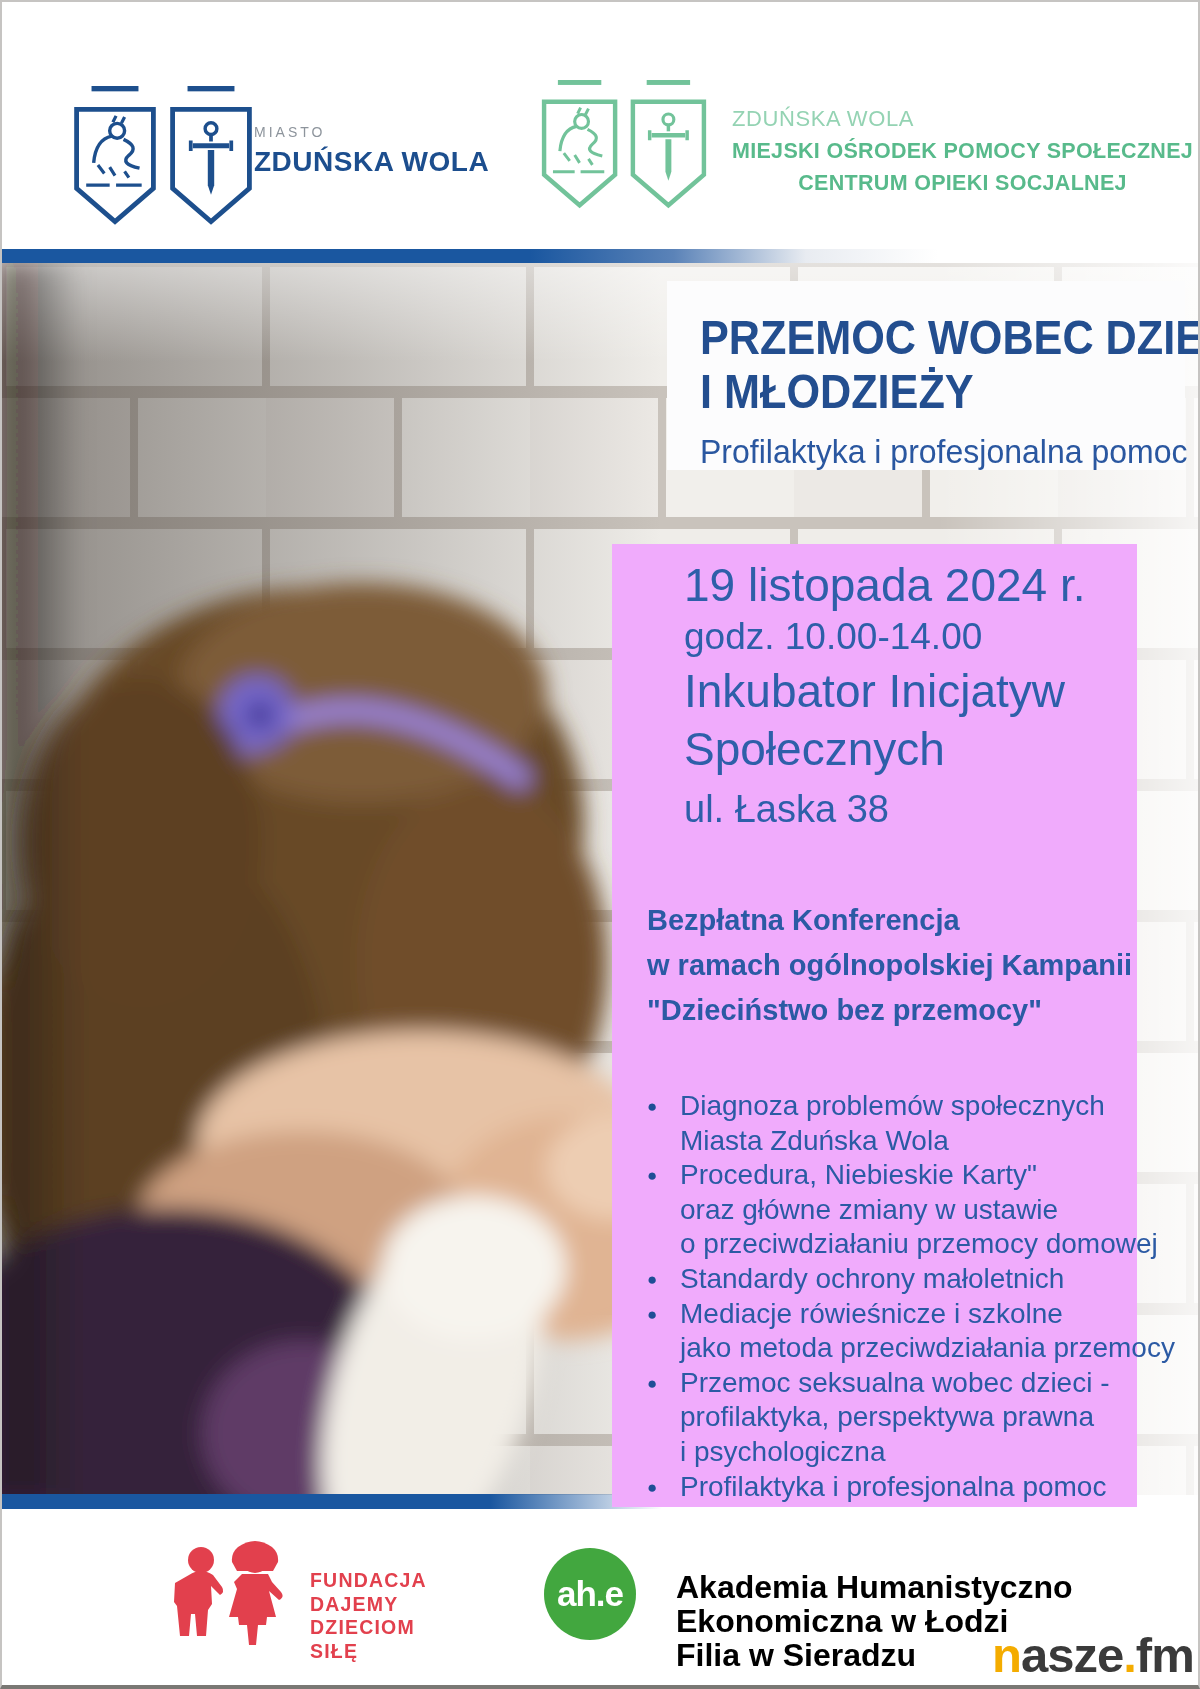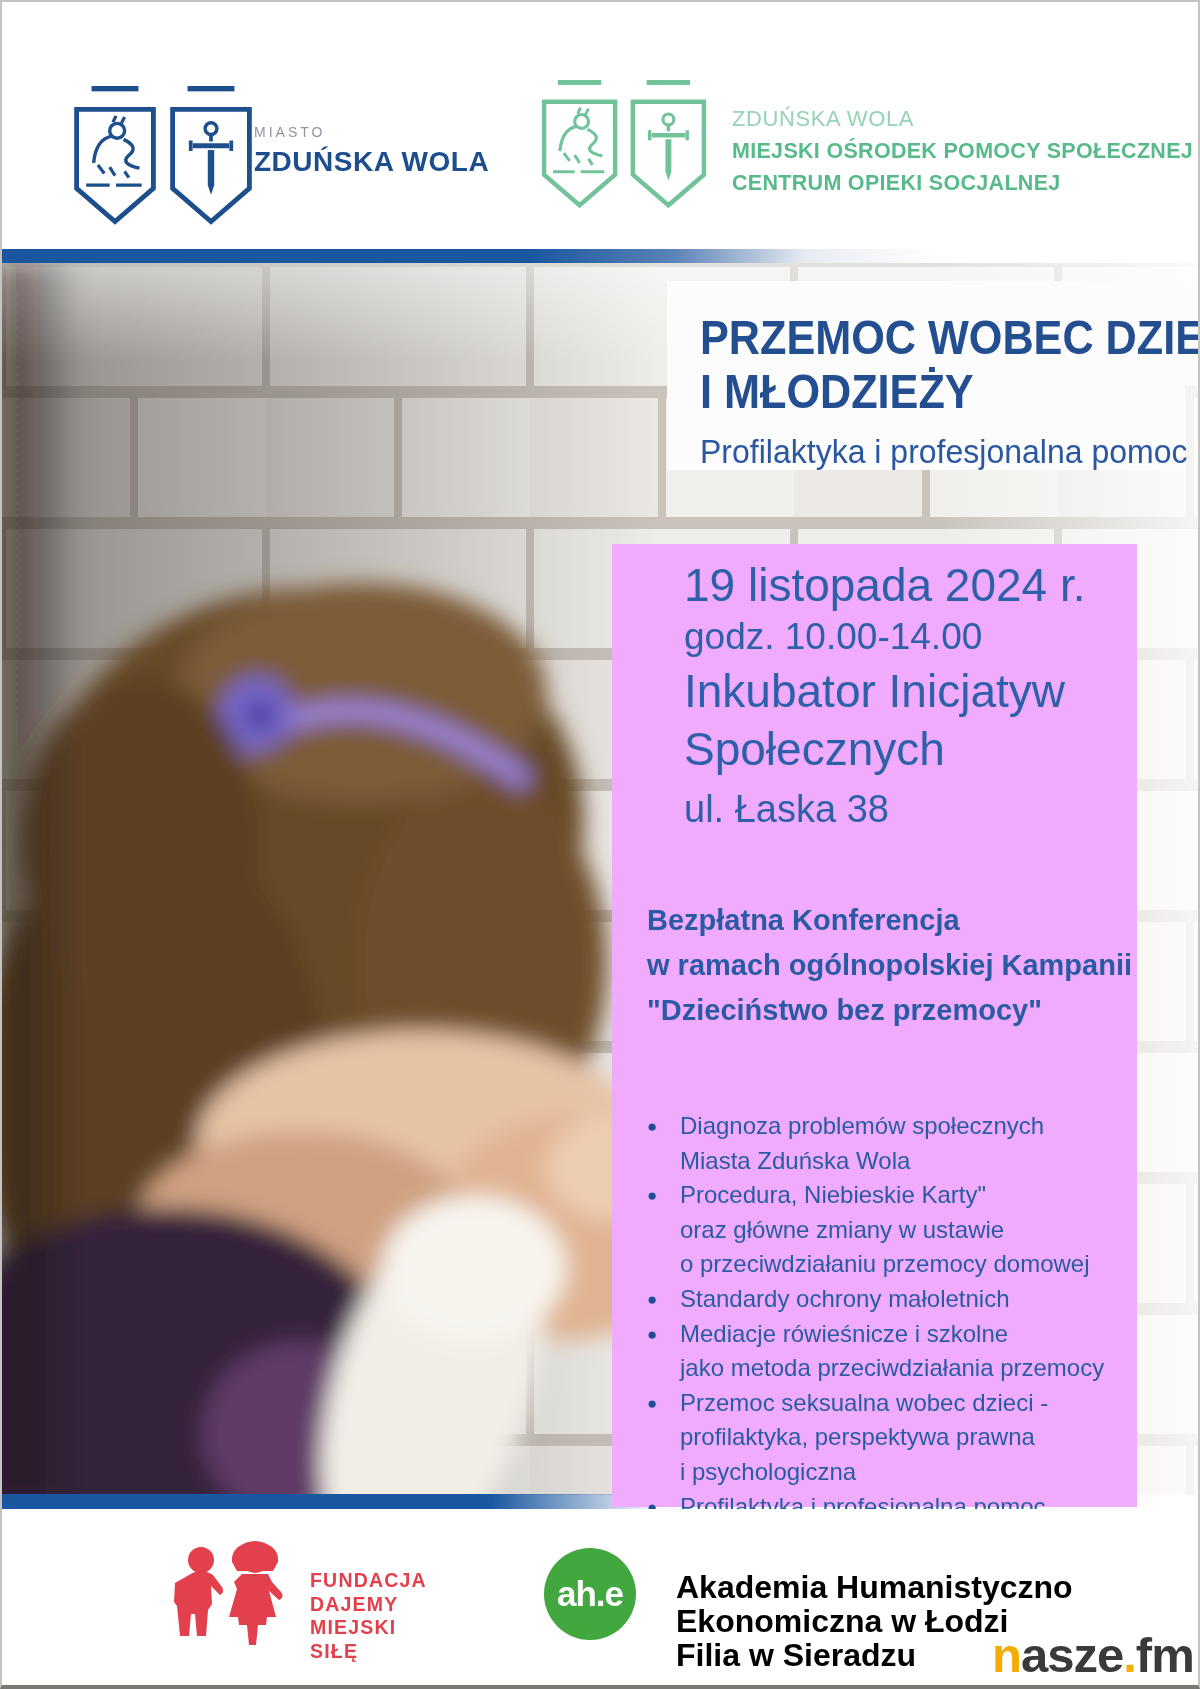--- a/index.html
+++ b/index.html
@@ -12,21 +12,21 @@
   
   .hdr{position:absolute;left:0;top:0;width:1200px;height:247px;background:#fff;}
   .shields{position:absolute;}
   .shields.blue{color:#1d4f8d;left:70px;top:84px;width:182px;height:160px;}
   .shields.green{color:#72c39a;left:538px;top:78px;width:168px;height:148px;}
   .citytxt{position:absolute;left:252px;top:122px;}
   .citytxt .l1{font-size:14px;letter-spacing:3px;color:#8d949c;}
   .citytxt .l2{font-size:28px;font-weight:700;color:#1c4e8e;letter-spacing:.5px;margin-top:6px;}
   .mopstxt{position:absolute;left:730px;top:104px;}
   .mopstxt .l1{font-size:22px;color:#94d3b3;letter-spacing:.6px;}
-  .mopstxt .l2,.mopstxt .l3{font-size:21.5px;font-weight:700;color:#58ba8b;letter-spacing:.3px;margin-top:7px;}
+  .mopstxt .l2,.mopstxt .l3{font-size:21.5px;font-weight:700;color:#58ba8b;letter-spacing:.3px;margin-top:7px;text-align:center;}
   .nowrap{white-space:nowrap;}
   
   .bar-top{position:absolute;left:0;top:247px;width:1200px;height:14px;
     background:linear-gradient(90deg,#1a57a0 0%,#1a57a0 44%,#5b83b8 56%,rgba(190,200,215,.35) 67%,rgba(255,255,255,0) 78%);}
   .bar-bottom{position:absolute;left:0;top:1492px;width:660px;height:15px;
     background:linear-gradient(90deg,#1a57a0 0%,#1a57a0 74%,rgba(26,87,160,0) 100%);}
   
   .photo{position:absolute;left:0;top:261px;width:1200px;height:1232px;}
   .photo svg{position:absolute;left:0;top:0;}
   
@@ -38,21 +38,21 @@
     transform:scaleX(.97);transform-origin:left;white-space:nowrap;}
   .content-box{position:absolute;left:610px;top:542px;width:525px;height:963px;background:#f0abfc;
     padding:14px 0 0 0;box-sizing:border-box;}
   .event{margin-left:72px;color:#2e5fa9;}
   .e-date{font-size:46px;font-weight:400;line-height:54px;white-space:nowrap;}
   .e-time{font-size:37px;line-height:50px;white-space:nowrap;}
   .e-venue{font-size:46px;line-height:58px;white-space:nowrap;}
   .e-addr{font-size:38px;line-height:50px;margin-top:6px;white-space:nowrap;}
   .campaign{margin:64px 0 0 35px;font-size:29px;font-weight:700;color:#2b5aa4;line-height:45px;}
   .campaign div{white-space:nowrap;}
-  .topics{margin:76px 0 0 35px;font-size:24px;font-weight:500;color:#2b5aa4;line-height:34.6px;}
+  .topics{margin:56px 0 0 35px;font-size:28px;font-weight:500;color:#2b5aa4;line-height:34.6px;}
   .topic{position:relative;padding-left:33px;white-space:nowrap;}
   .topic.dot::before{content:"●";position:absolute;left:0;top:1px;font-size:17px;color:#1e4e96;}
   
   .ftr{position:absolute;left:0;top:1507px;width:1200px;height:178px;background:#fff;}
   .fdds-icon{position:absolute;left:170px;top:32px;}
   .fdds-text{position:absolute;left:308px;top:60px;font-size:19.5px;font-weight:700;
     color:#e2404d;letter-spacing:1.2px;line-height:23.5px;}
   .ahe-circle{position:absolute;left:542px;top:39px;width:92px;height:92px;border-radius:50%;
     background:#42a73f;color:#fff;font-size:35px;font-weight:700;letter-spacing:-1px;
     display:flex;align-items:center;justify-content:center;}
@@ -213,21 +213,21 @@
         <circle cx="29" cy="19" r="13"></circle>
         <path d="M17,34 q12,-8 24,0 l9,12 q3,5 -2,8 l-9,-9 1,18 -4,6 -2,26 h-9 l-2,-22 h-4 l-2,22 h-9 l-3,-30 -3,-4 1,-19 z"></path>
         <circle cx="83" cy="17" r="15"></circle>
         <path d="M66,6 q17,-12 34,0 q7,6 6,15 l-5,9 -36,0 -5,-9 q-1,-9 6,-15"></path>
         <path d="M70,33 h26 l4,8 9,10 q4,5 -2,8 l-10,-9 7,26 h-9 l-1,8 h-8 l-2,20 h-7 l-2,-20 h-8 l-1,-8 h-9 l8,-28 -3,-7 z"></path>
       </g>
     </svg>
     <div class="fdds-text">
       <div class="nowrap">FUNDACJA</div>
       <div class="nowrap">DAJEMY</div>
-      <div class="nowrap">MIEJSKI</div>
+      <div class="nowrap">DZIECIOM</div>
       <div class="nowrap">SIŁĘ</div>
     </div>
     <div class="ahe-circle">ah.e</div>
     <div class="academy">
       <div>Akademia Humanistyczno</div>
       <div>Ekonomiczna w Łodzi</div>
       <div>Filia w Sieradzu</div>
     </div>
     <div class="watermark">
       <span class="wm-y">n</span><span class="wm-d">asze</span><span class="wm-y">.</span><span class="wm-d">fm</span>

